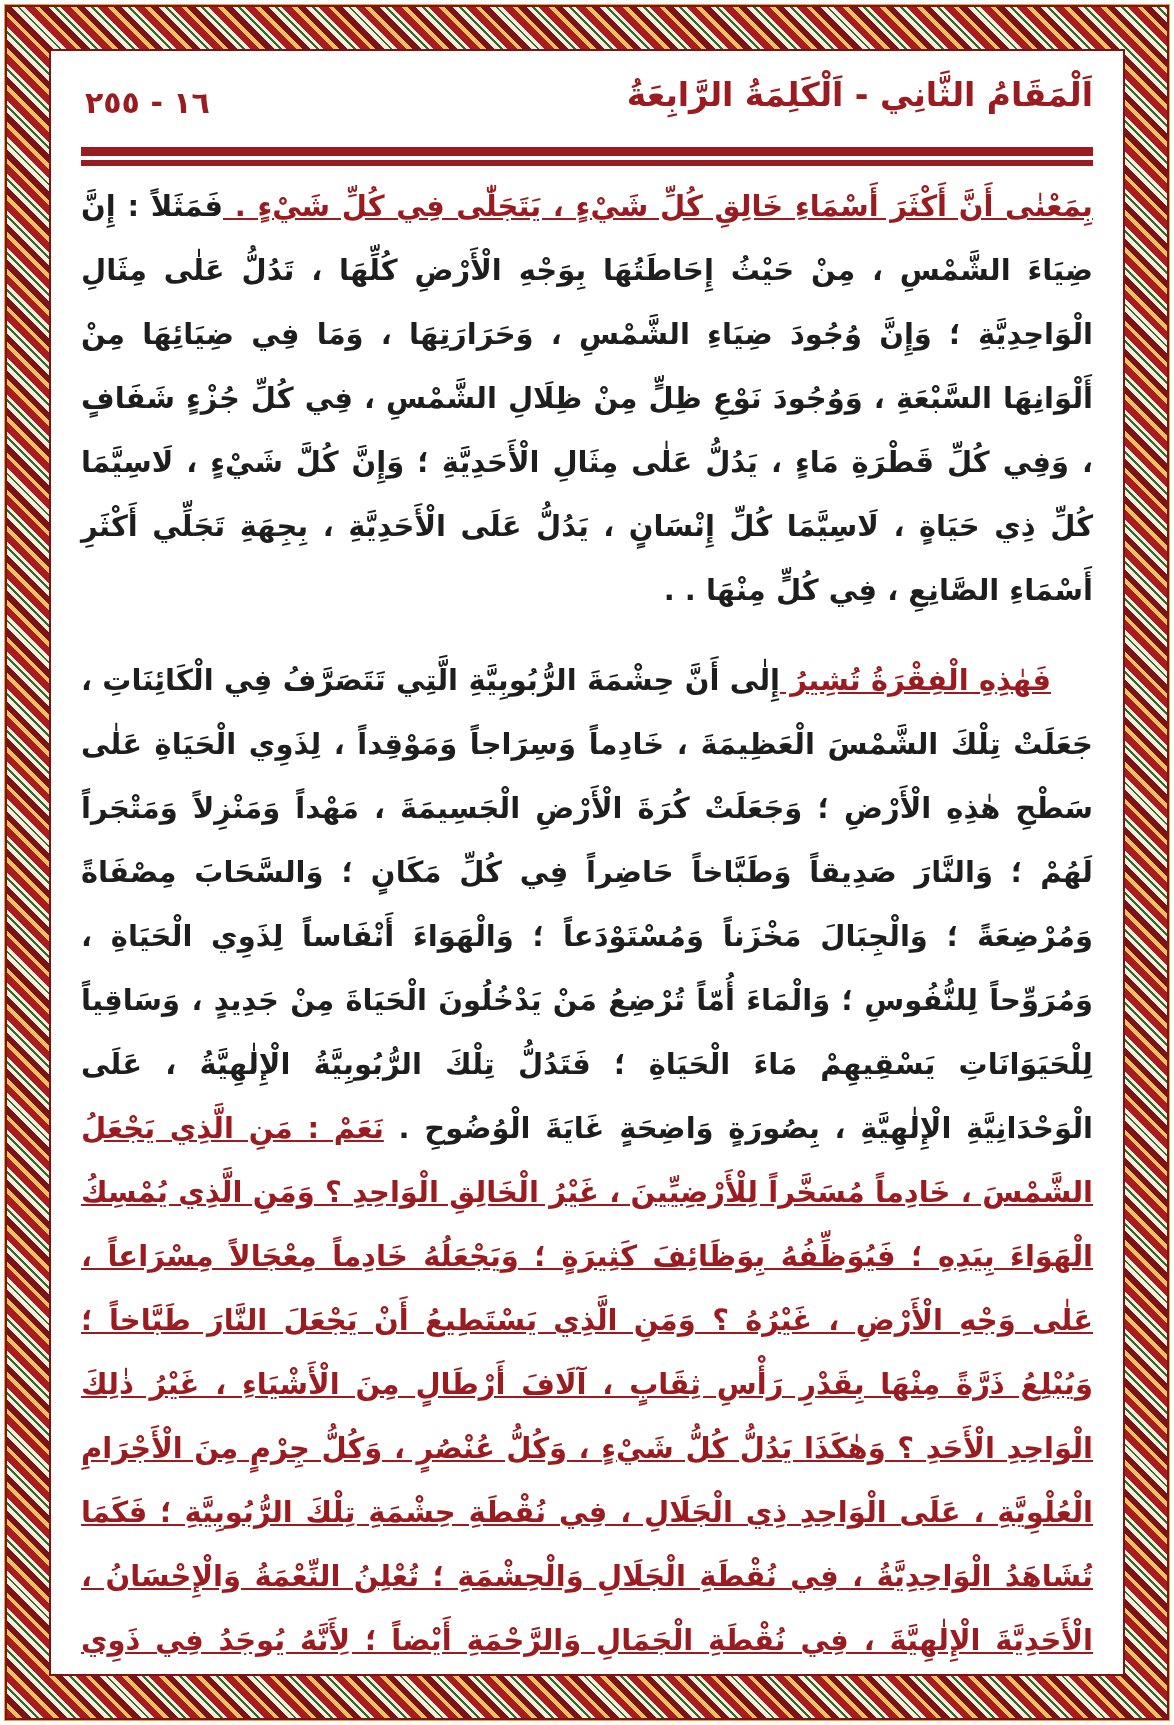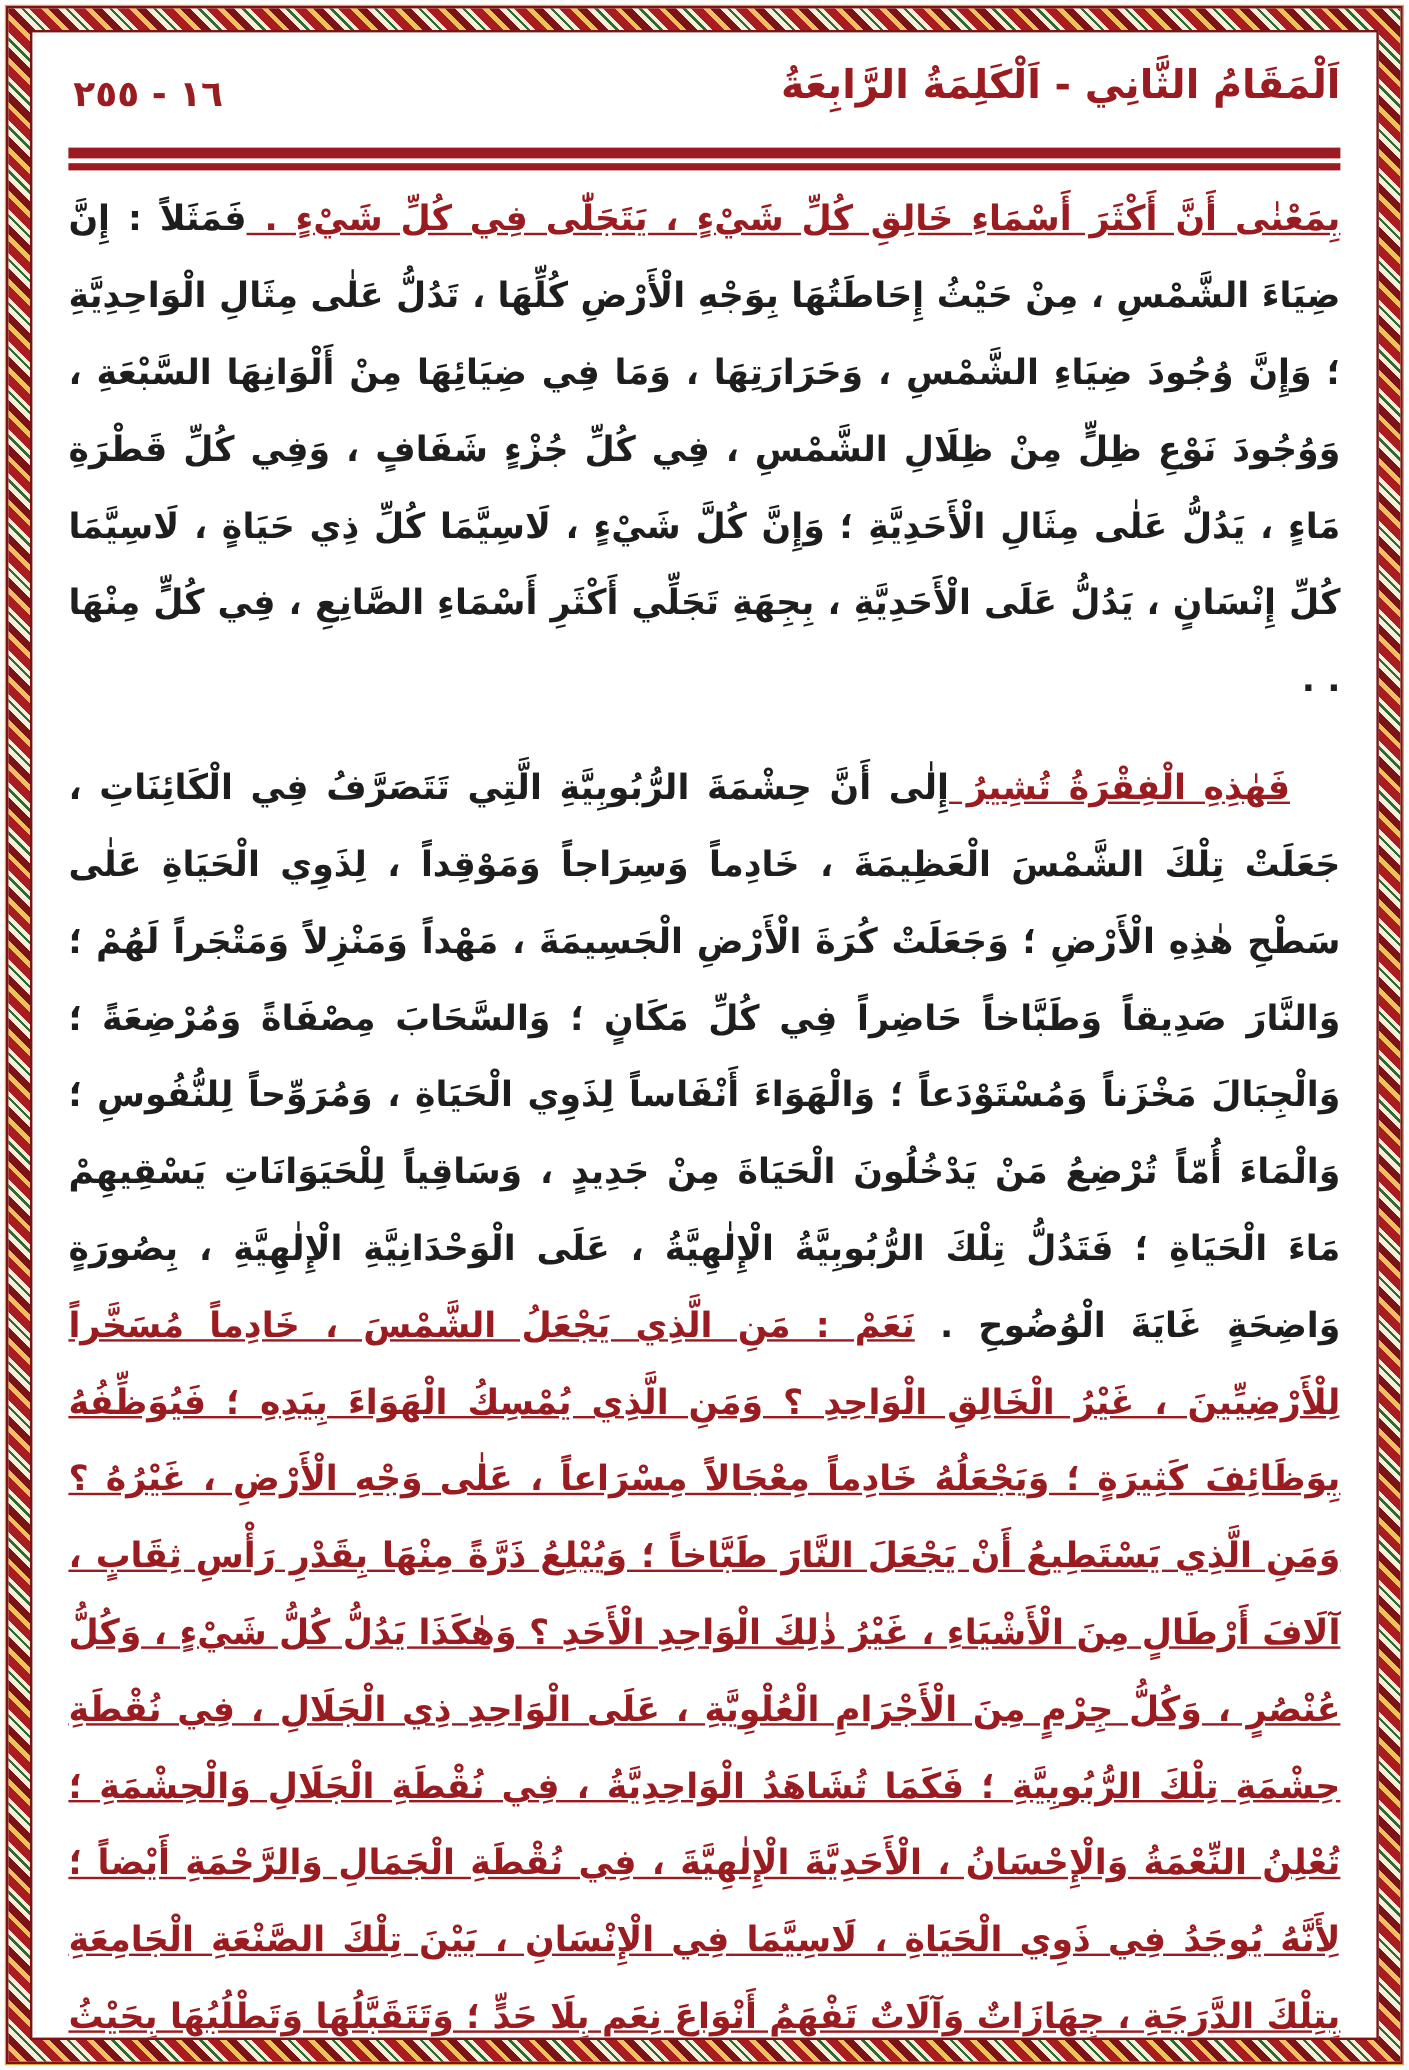--- a/index.html
+++ b/index.html
@@ -14,21 +14,21 @@
     width: 1174px; height: 1725px;
     box-sizing: border-box;
     padding: 5px;
     background: #ffffff;
   }
   .band {
     width: 100%; height: 100%;
     box-sizing: border-box;
     border: 2px solid #7c1316;
     outline: 1px solid #d9a73c;
-    padding: 18px;
+    padding: 42px;
     background: repeating-linear-gradient(45deg,
       #a91d20 0 7px,
       #edc25e 7px 11px,
       #7c1316 11px 17px,
       #f7efdc 17px 21px,
       #2e6b2e 21px 23px,
       #f7efdc 23px 26px);
   }
   .inner {
     width: 100%; height: 100%;

